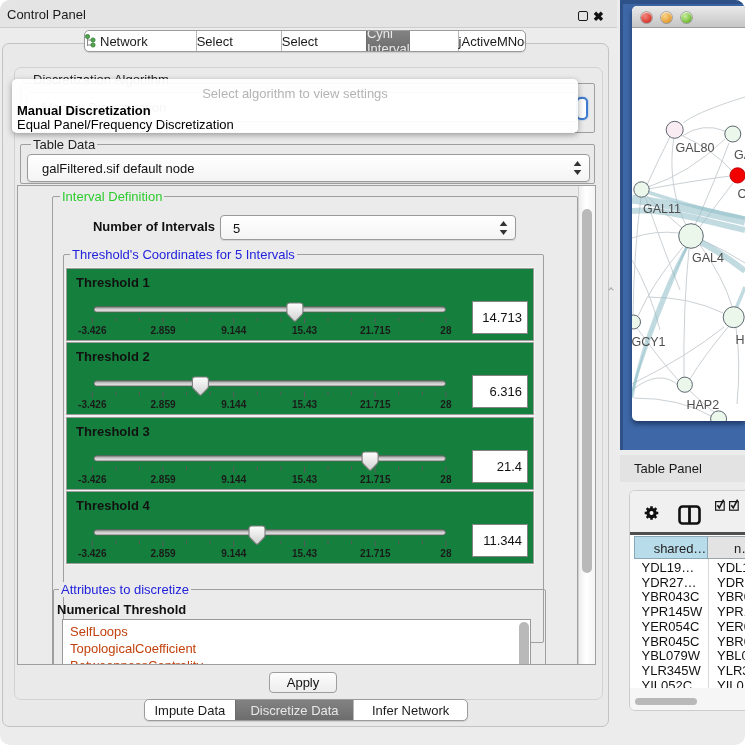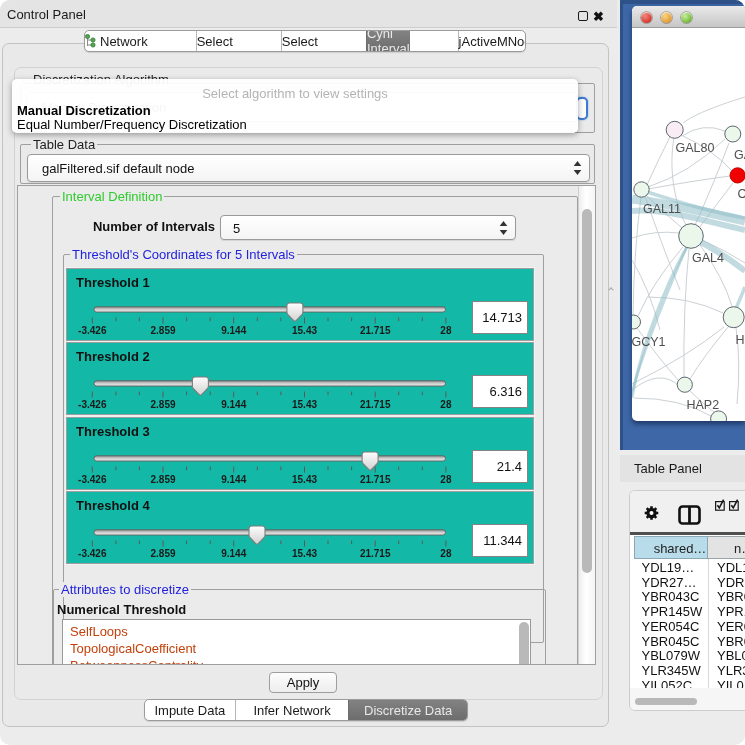--- a/index.html
+++ b/index.html
@@ -20,21 +20,21 @@
 #toptabs{left:84px;top:30px;width:440px;gap:48px;}
 #bottabs{left:144px;top:699px;width:322px;}
 #pane{left:14px;top:67px;width:587px;height:631px;background:#eaeaea;
   border:1px solid #d2d2d2;border-radius:7px;}
 .fs{position:absolute;border:1px solid #9f9f9f;border-radius:2px;}
 .fslabel{position:absolute;font-size:13px;padding:0 2px;}
 .combo{position:absolute;background:linear-gradient(#ffffff,#f4f4f4);border:1px solid #9a9a9a;
   border-radius:4px;font-size:13px;color:#111;box-shadow:0 1px 1px rgba(0,0,0,0.10);}
 .combo .ct{position:absolute;left:14px;top:50%;transform:translateY(-50%);}
 .arrows{position:absolute;right:7px;top:50%;transform:translateY(-50%);width:9px;height:14px;}
-.tpanel{position:absolute;left:48px;width:466px;height:71px;background:#14b8a6;
+.tpanel{position:absolute;left:48px;width:466px;height:71px;background:#15803d;
   border:1px solid #9e9e9e;box-shadow:0 0 0 1px #f2f2f2;}
 .ttitle{position:absolute;left:9px;top:6px;font-size:13px;font-weight:bold;color:#111;}
 .vbox{position:absolute;left:405px;top:32px;width:54px;height:31px;background:#fff;
   border:1px solid #848484;}
 .vbox div{position:absolute;right:5px;top:0;line-height:31px;font-size:13px;color:#111;}
 .sbthumb{position:absolute;background:#b9b9b9;border-radius:5px;}
 #bluewin{left:620px;top:0;width:125px;height:450px;background:#3d67a6;
   border-top:4px solid #2e5187;border-left:3px solid #2e5187;box-sizing:border-box;}
 #macwin{left:632px;top:6px;width:113px;height:415px;background:#fff;border-radius:5px 0 0 5px;
   box-shadow:0 3px 5px rgba(10,25,60,0.6);}
@@ -78,22 +78,22 @@
       </svg>
       Network</div>
     <div class="s" style="width:51px;">Select</div>
     <div class="s" style="width:60px;">Select</div>
     <div class="s sel" style="width:107px;">Cyni Interval</div>
     <div class="s" style="width:125px;">jActiveMNodules</div>
   </div>
 
   <div class="abs seg" id="bottabs">
     <div class="s" style="width:90px;">Impute Data</div>
+    <div class="s sel" style="width:118px;">Discretize Data</div>
     <div class="s" style="width:113px;">Infer Network</div>
-    <div class="s sel" style="width:118px;">Discretize Data</div>
   </div>
 
   <div class="fs" style="left:20px;top:83px;width:573px;height:48px;"></div>
   <div class="abs fslabel" style="left:31px;top:72px;color:#222;">Discretization Algorithm</div>
   <div class="combo" style="left:27px;top:92px;width:549px;height:28px;">
       <div class="ct" style="color:#444;">Manual Discretization</div>
     </div>
   <div class="abs" style="left:576px;top:97px;width:8px;height:19px;background:#fdfdfd;
      border:2.5px solid #3f7ad0;border-radius:5px;box-shadow:0 0 2px #7aa6e0;"></div>
 
@@ -334,15 +334,15 @@
       <div style="position:absolute;left:75.5px;top:2px;font-size:13px;color:#111;line-height:14.7px;">
         YDL1<br>YDR2<br>YBR0<br>YPR1<br>YER0<br>YBR0<br>YBL0<br>YLR3<br>YIL0</div>
     </div>
     <div style="position:absolute;left:0px;top:197px;width:130px;height:22px;background:#f6f6f6;border-radius:0 0 6px 6px;"></div>
     <div class="sbthumb" style="left:5px;top:207px;width:62px;height:7px;"></div>
   </div>
 
   <div class="abs" id="popup"></div>
   <div class="abs" style="left:0;top:86px;width:590px;text-align:center;font-size:13px;color:#b4b4b4;">Select algorithm to view settings</div>
   <div class="abs" style="left:17px;top:102.5px;font-size:13px;font-weight:bold;color:#000;">Manual Discretization</div>
-  <div class="abs" style="left:17px;top:117px;font-size:13px;color:#000;">Equal Number/Frequency Discretization</div>
+  <div class="abs" style="left:17px;top:117px;font-size:13px;color:#000;">Equal Panel/Frequency Discretization</div>
 
 </div>
 
 </body></html>

